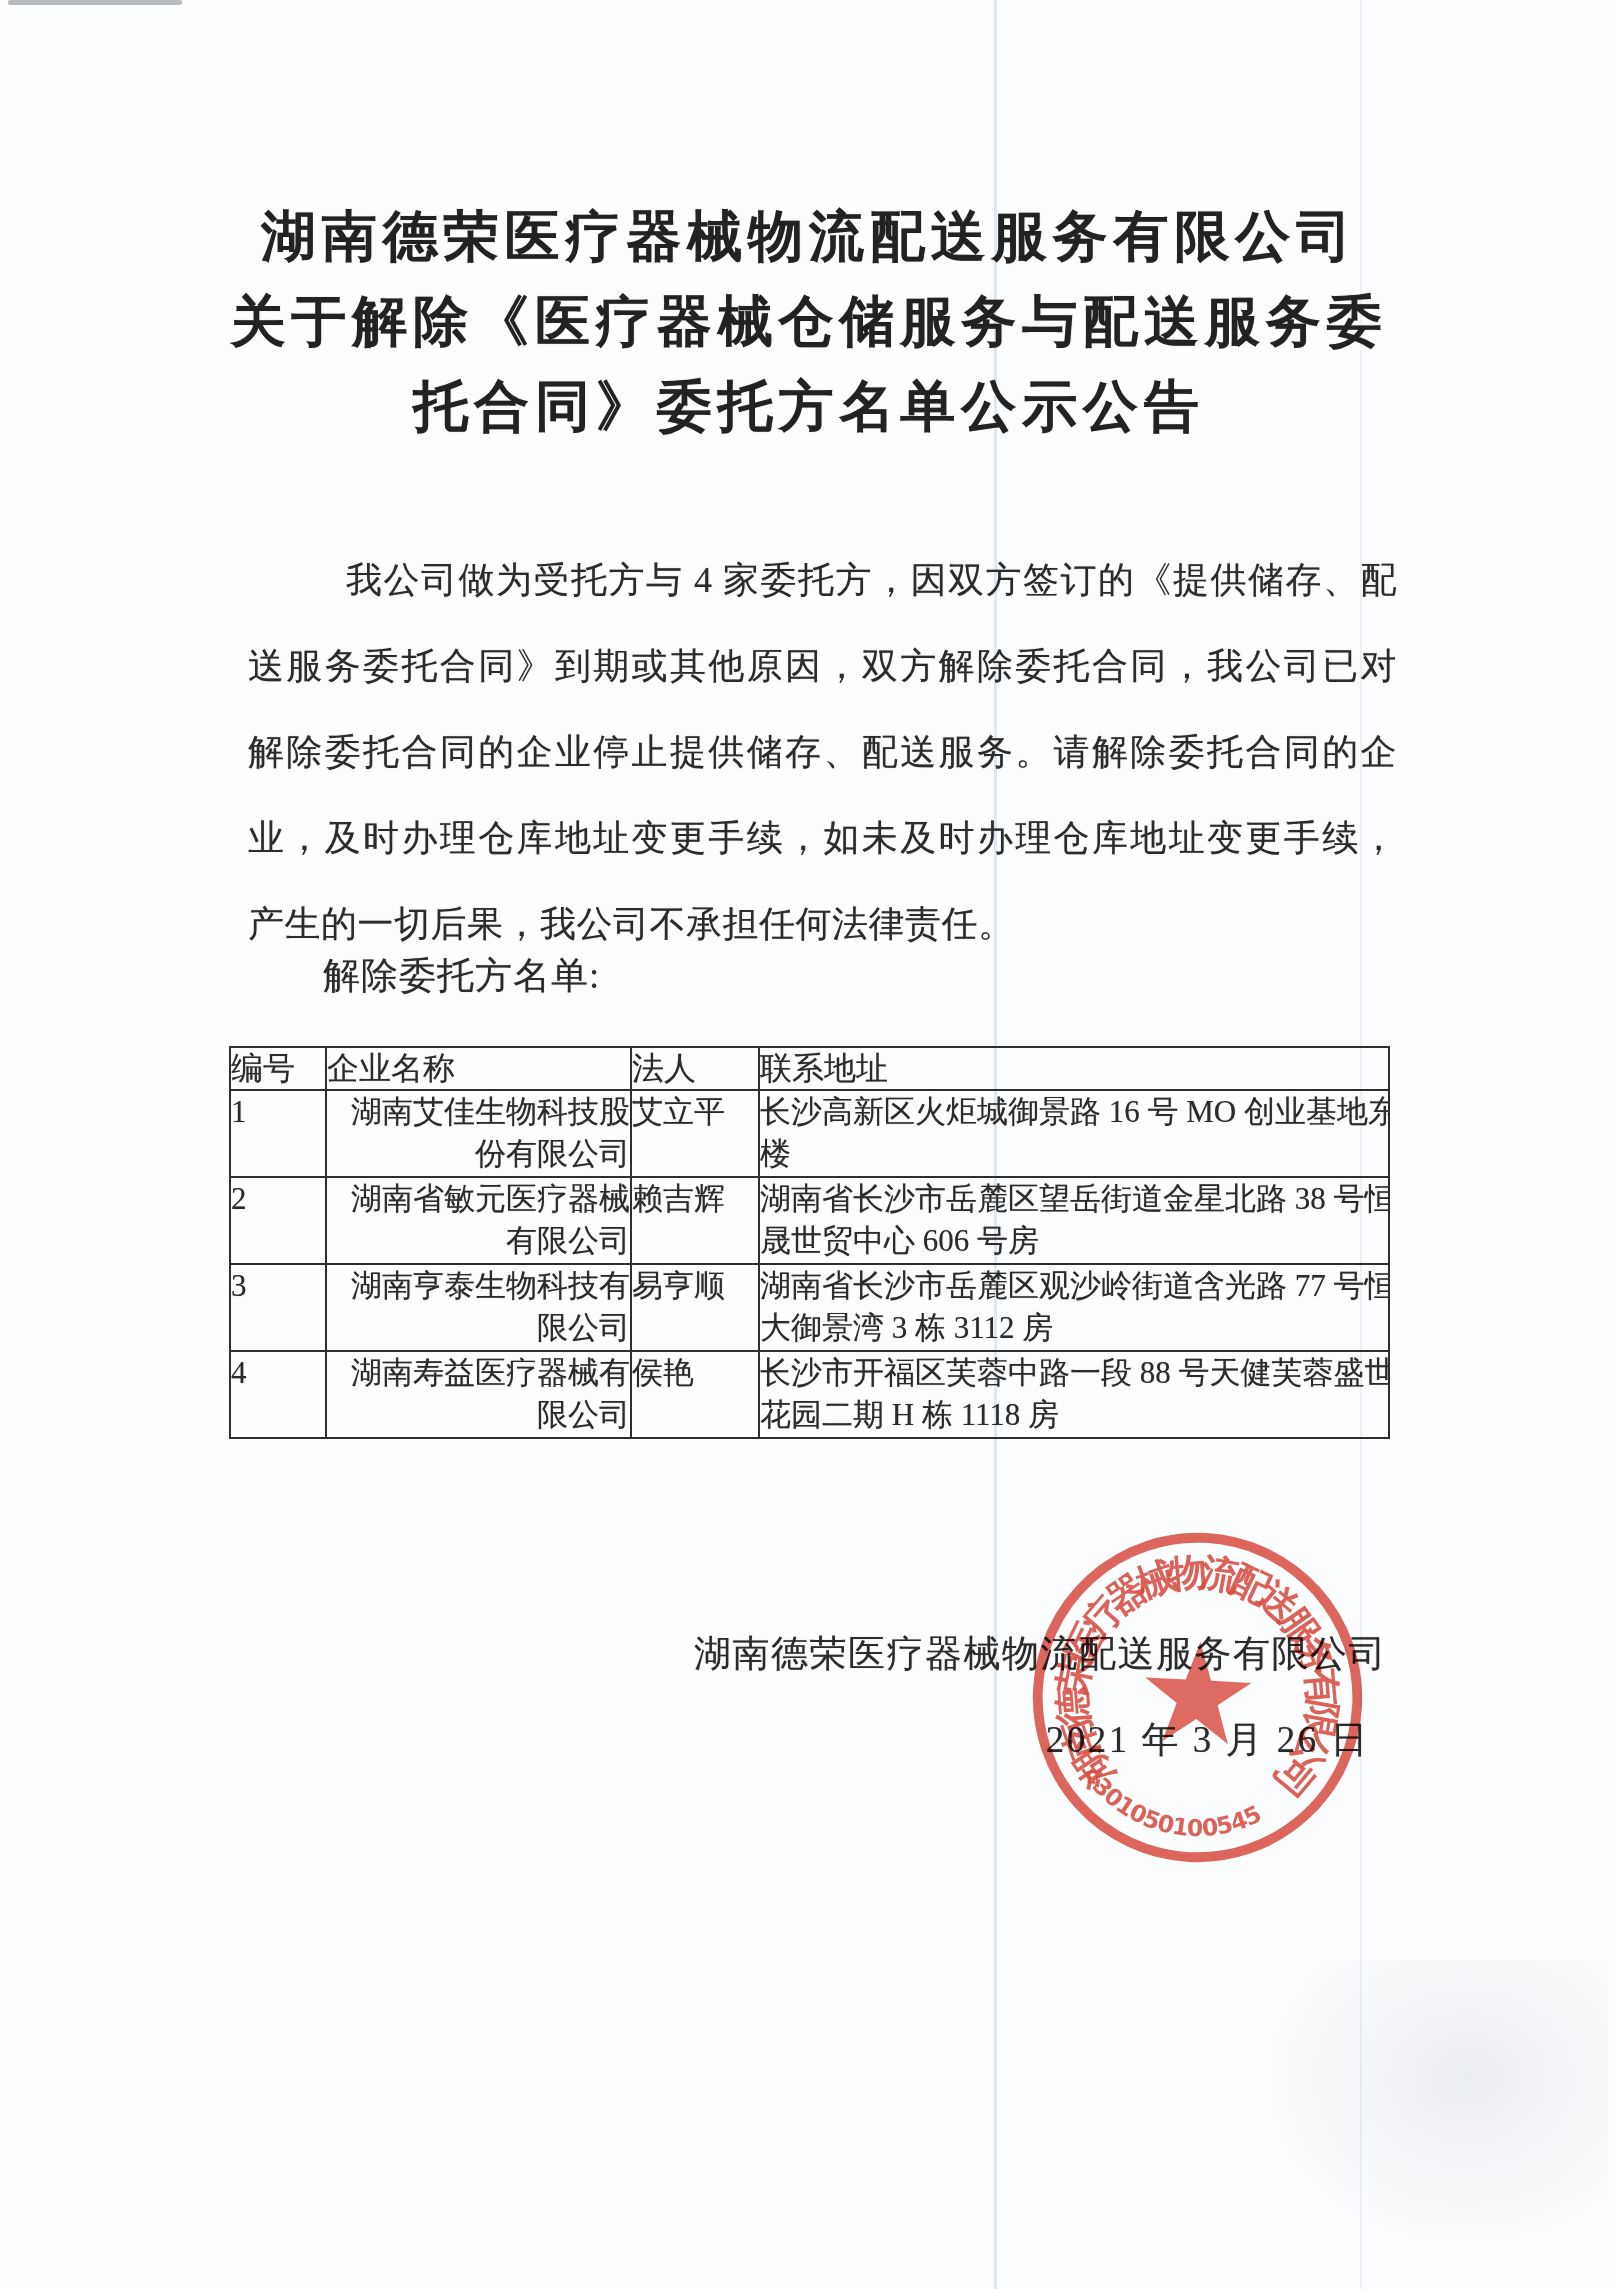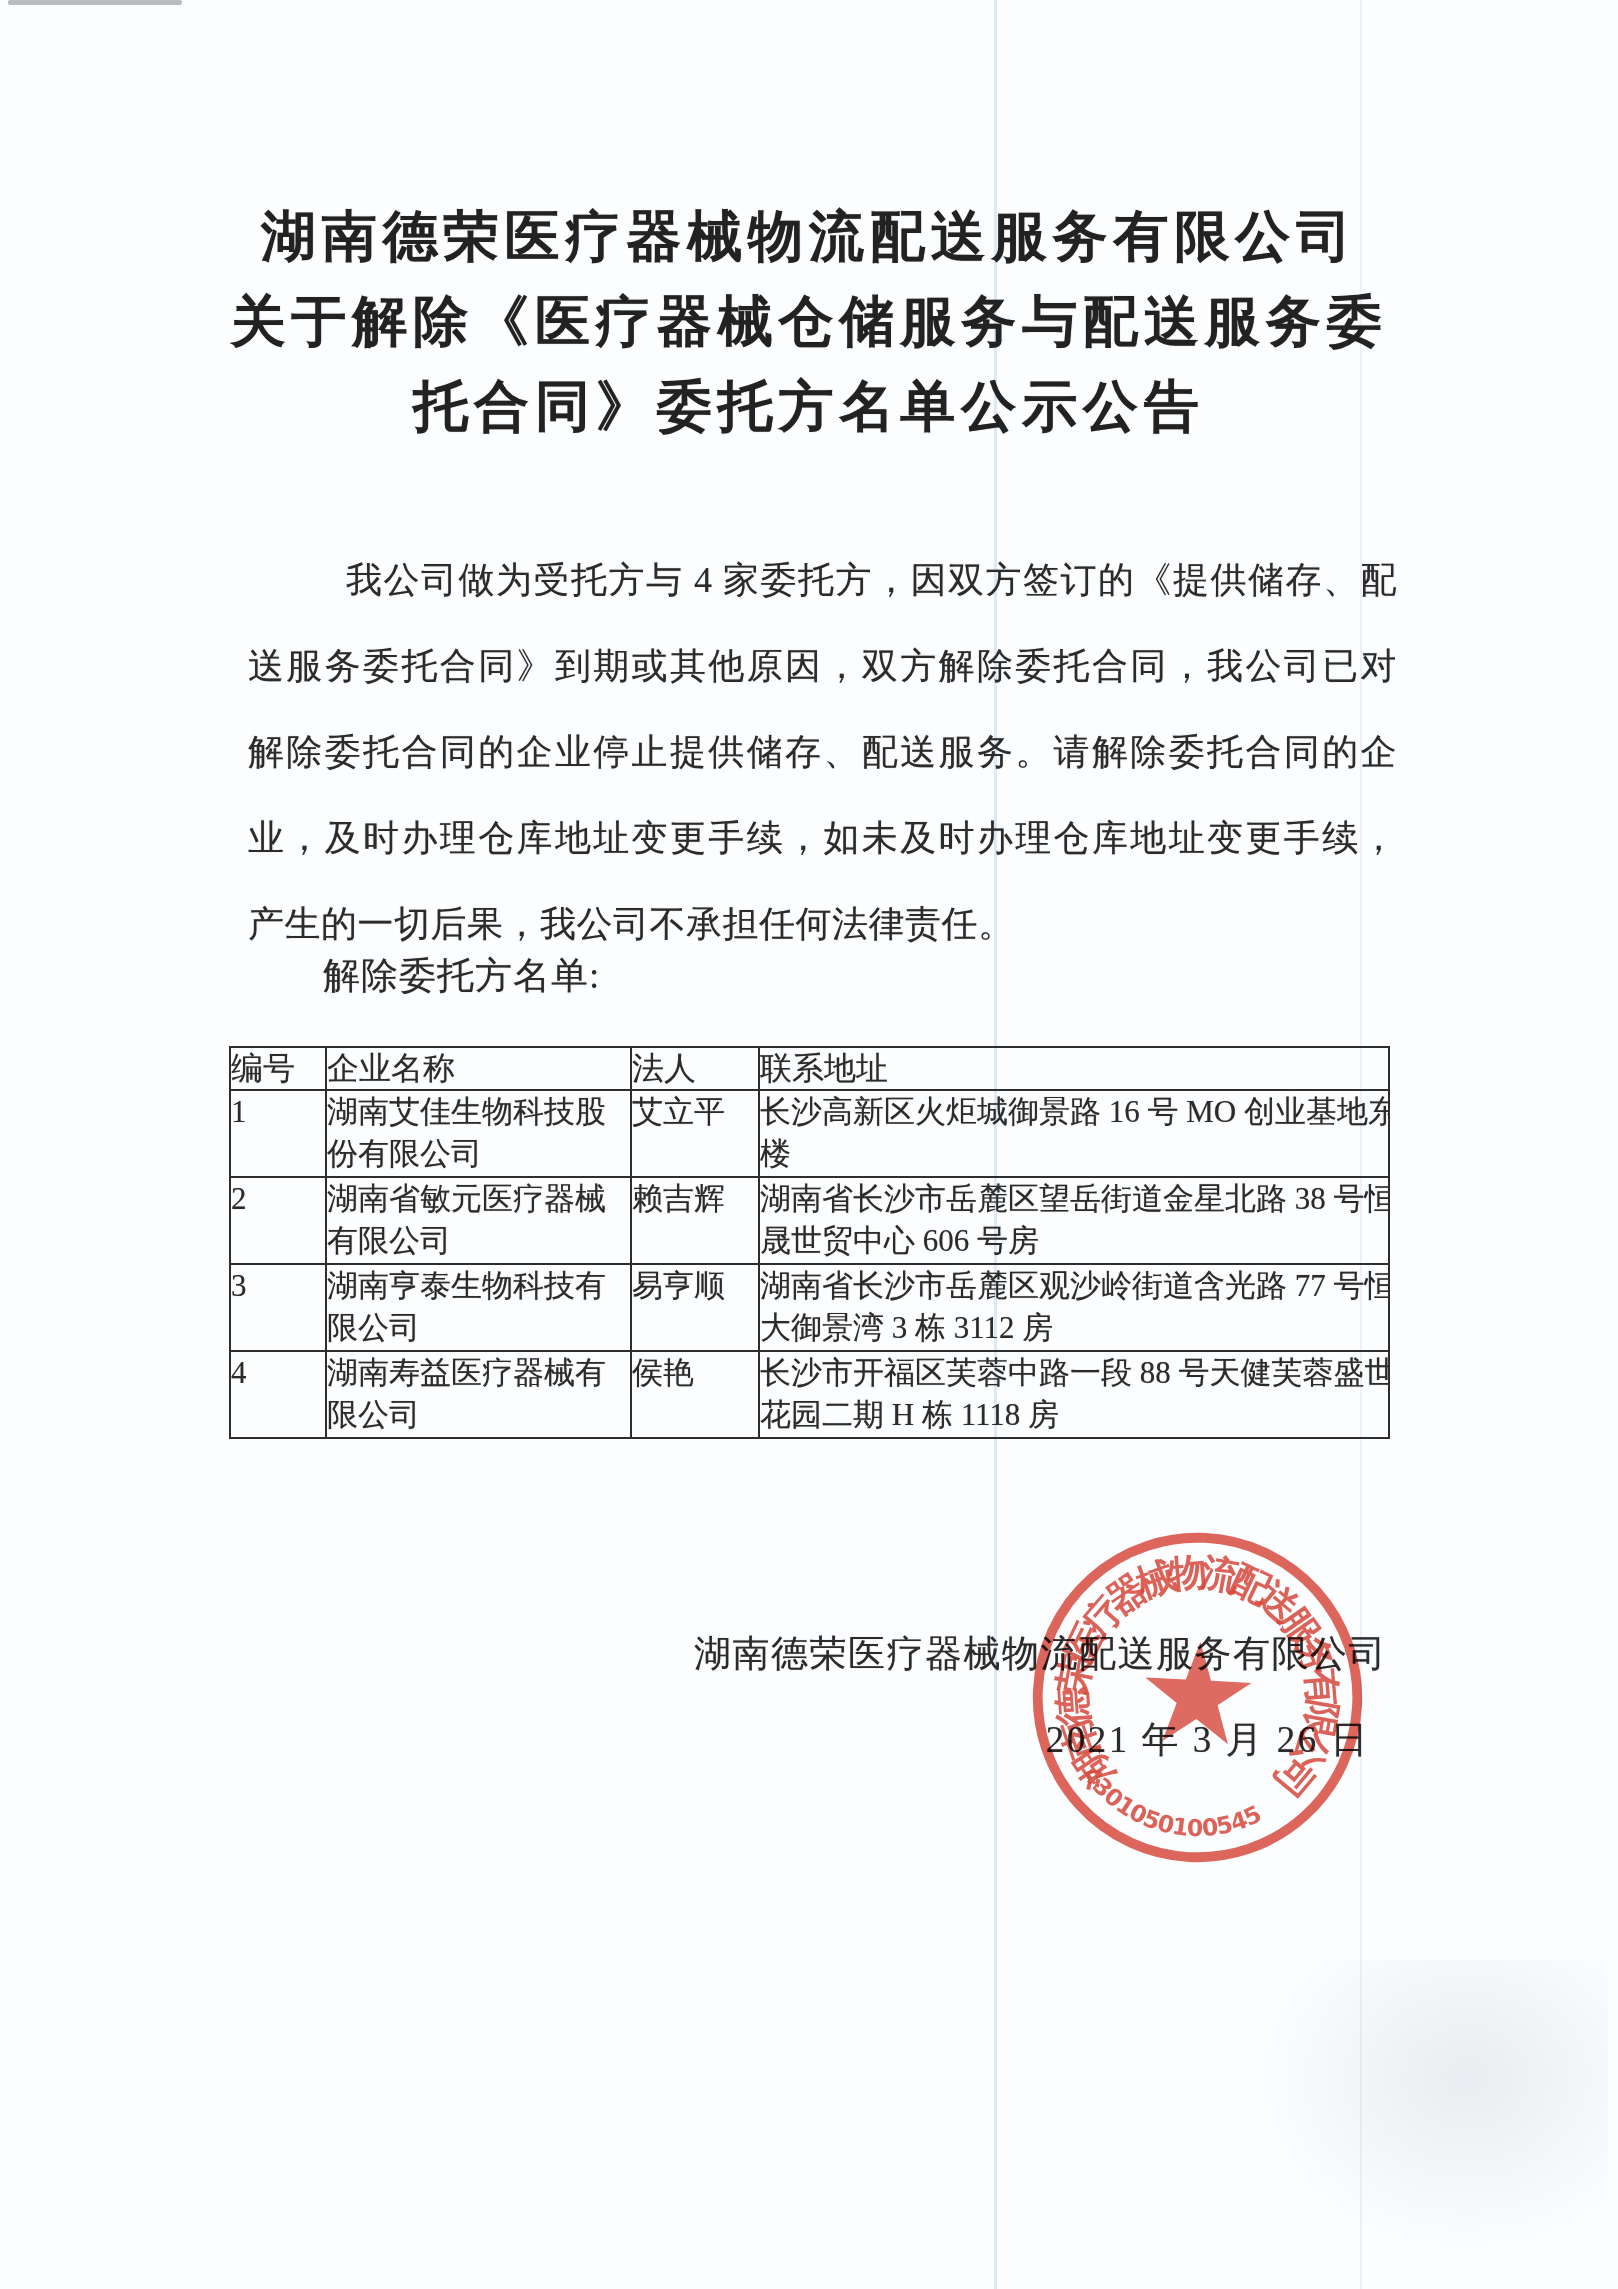--- a/index.html
+++ b/index.html
@@ -41,21 +41,21 @@
   table.delegates th, table.delegates td {
     border:2px solid #2e2e2e; font-weight:normal; font-size:31px;
     vertical-align:top; padding:0; overflow:hidden; }
   col.c-no { width:96px; } col.c-company { width:305px; }
   col.c-legal { width:128px; } col.c-addr { width:630px; }
   tr.head-row { height:41px; }
   tr.data-row { height:87px; }
   tr.head-row th { text-align:left; font-size:32px; line-height:41px; }
   td .cell-line { line-height:42px; white-space:nowrap; }
   td.cell-no { padding:2.9px 0 0 13.7px; }
-  td.cell-company { padding:2.9px 0 0 17.6px; }
+  td.cell-company { padding:2.9px 0 0 17.6px;text-align:right; }
   td.cell-legal { padding:2.9px 0 0 14.7px;margin-left:30px; }
   td.cell-address { padding:2.9px 5.9px 0 11.8px; }
 
   
   .signature-company { position:absolute; right:231px; top:1629px; font-size:37px;
     letter-spacing:1.5px; white-space:nowrap; }
   .signature-date { position:absolute; right:248px; top:1715px; font-size:37px;
     letter-spacing:2.5px; white-space:nowrap; }
 
   

